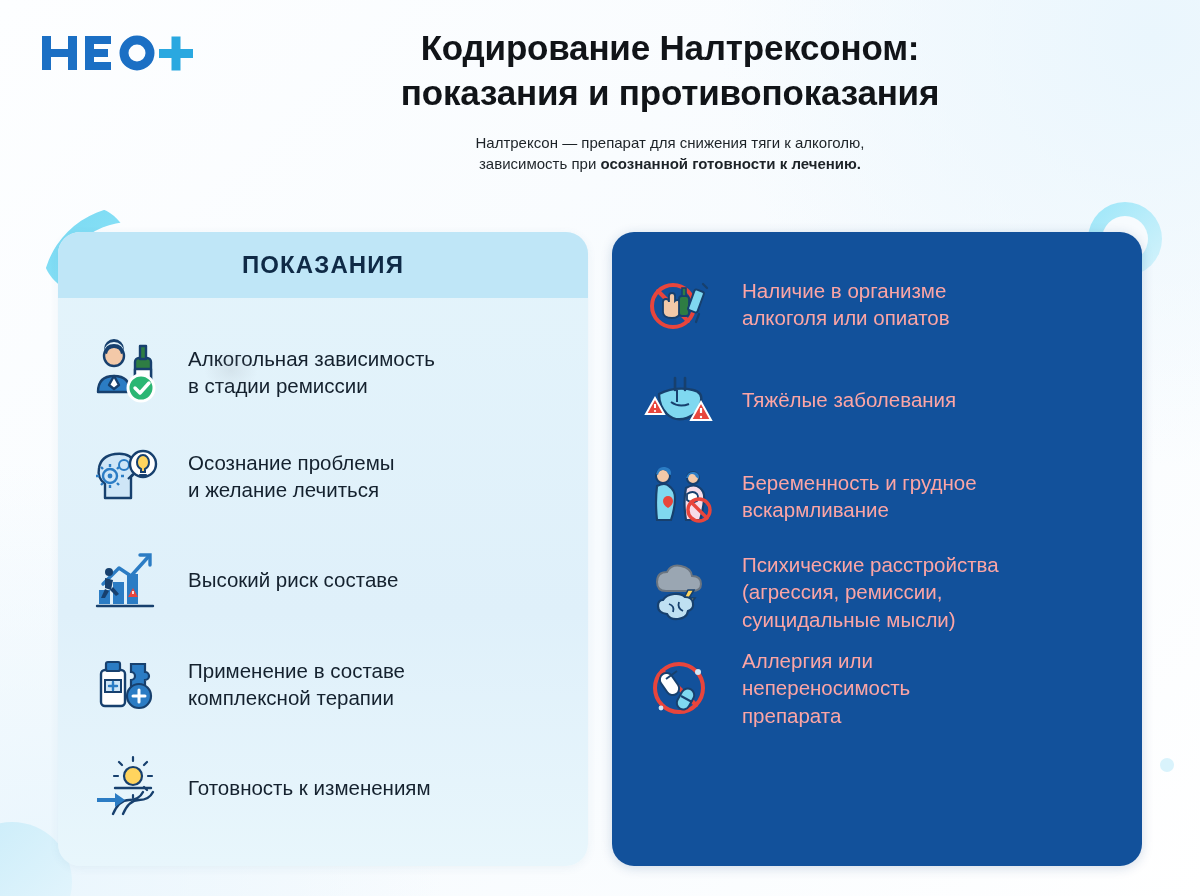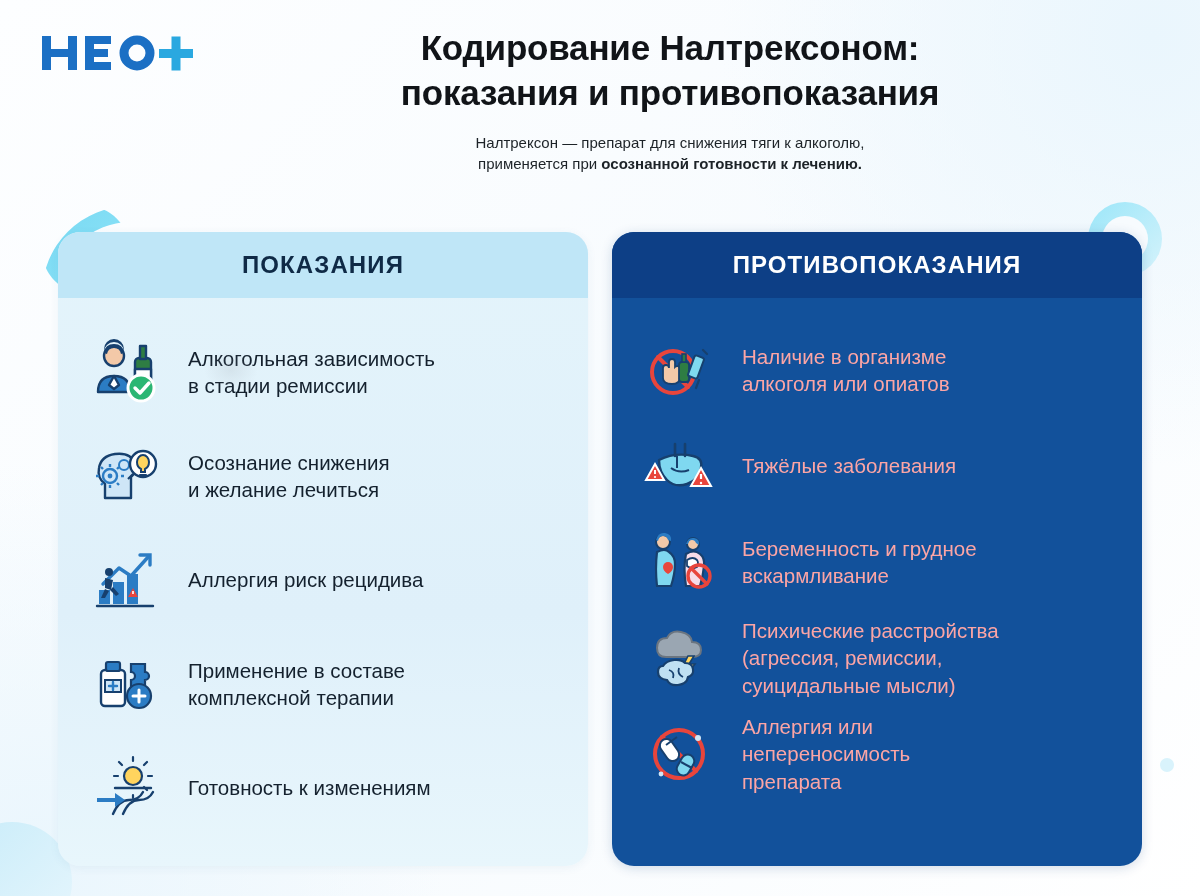--- a/index.html
+++ b/index.html
@@ -211,21 +211,21 @@
     </svg>
   </div>
 
   <div class="header">
     <div class="title">
       <div>Кодирование Налтрексоном:</div>
       <div>показания и противопоказания</div>
     </div>
     <div class="subtitle">
       <span>Налтрексон</span><span> — препарат для снижения тяги к алкоголю,</span><br>
-      <span>применяется при </span><b>осознанной готовности к лечению.</b>
+      <span>зависимость при </span><b>осознанной готовности к лечению.</b>
     </div>
   </div>
 
   <div class="columns">
 
     <div class="card card-left">
       <div class="card-head">
         <span class="card-head-text">ПОКАЗАНИЯ</span>
       </div>
       <div class="smudge"></div>
@@ -264,21 +264,21 @@
                   <path d="M23 27v-3M23 48v-3M12 36h-3M37 36h-3M16 29l-2-2M30 43l2 2M30 29l2-2M16 43l-2 2"></path>
                 </g>
               <circle cx="37" cy="25" r="5" fill="none" stroke="#2b7cc4" stroke-width="2"></circle>
               <circle cx="56" cy="24" r="13" fill="#ffffff" stroke="#17406e" stroke-width="2.4"></circle>
               <path d="M50 22 a6 7 0 0 1 12 0 q0 5 -4 7 l0 3 l-4 0 l0 -3 q-4 -2 -4 -7z" fill="#ffd45e" stroke="#17406e" stroke-width="2"></path>
               <path d="M53 35 h6" stroke="#17406e" stroke-width="2.2" stroke-linecap="round"></path>
               <path d="M46 34 l-5 5" stroke="#17406e" stroke-width="2.2"></path>
             </svg>
           </div>
           <div class="row-text">
-            <div>Осознание снижения</div>
+            <div>Осознание проблемы</div>
             <div>и желание лечиться</div>
           </div>
         </div>
 
         <div class="row">
           <div class="icon-wrap">
             <svg width="80" height="72" viewBox="0 0 80 72">
               <g fill="#2b7cc4">
                 <rect x="12" y="46" width="11" height="14"></rect>
                 <rect x="26" y="38" width="11" height="22"></rect>
@@ -293,21 +293,21 @@
                 <path d="M18 45 l-4 9 h4 l4 -7z"></path>
                 <path d="M26 43 l6 7 l-3 2 l-6 -6z"></path>
               </g>
               <g fill="#e8453c">
                 <path d="M46 44 l5 9 h-10z"></path>
               </g>
               <path d="M46 47 v3" stroke="#ffffff" stroke-width="1.6"></path>
             </svg>
           </div>
           <div class="row-text">
-            <div>Аллергия риск рецидива</div>
+            <div>Высокий риск составе</div>
           </div>
         </div>
 
         <div class="row">
           <div class="icon-wrap">
             <svg width="80" height="72" viewBox="0 0 80 72">
               <rect x="14" y="22" width="24" height="36" rx="4" fill="#ffffff" stroke="#17406e" stroke-width="2.4"></rect>
               <rect x="19" y="14" width="14" height="9" rx="2" fill="#2b7cc4" stroke="#17406e" stroke-width="2.2"></rect>
               <rect x="18" y="32" width="16" height="12" fill="#cfe6f7" stroke="#17406e" stroke-width="2"></rect>
               <path d="M26 34 v8 M22 38 h8" stroke="#2b7cc4" stroke-width="2.4" stroke-linecap="round"></path>
@@ -337,23 +337,20 @@
           </div>
           <div class="row-text">
             <div>Готовность к изменениям</div>
           </div>
         </div>
 
       </div>
     </div>
 
     <div class="card card-right">
-      <div class="card-head">
-        <span class="card-head-text">ПРОТИВОПОКАЗАНИЯ</span>
-      </div>
       <div class="list">
 
         <div class="row">
           <div class="icon-wrap">
             <svg width="80" height="72" viewBox="0 0 80 72">
               <circle cx="32" cy="38" r="21" fill="none" stroke="#e8453c" stroke-width="4"></circle>
               <path d="M17 23 L47 53" stroke="#e8453c" stroke-width="4" stroke-linecap="round"></path>
               <path d="M22 44 l0 -10 a3 3 0 0 1 6 0 l0 -6 a3 3 0 0 1 6 0 l0 5 a3 3 0 0 1 5 1 l0 9 q0 7 -8 7 q-9 0 -9 -6z" fill="#f3c9a8" stroke="#17406e" stroke-width="1.8"></path>
               <rect x="38" y="28" width="10" height="20" rx="3" fill="#2e7d43" stroke="#17406e" stroke-width="1.8"></rect>
               <rect x="41" y="20" width="4" height="8" fill="#2e7d43" stroke="#17406e" stroke-width="1.6"></rect>

